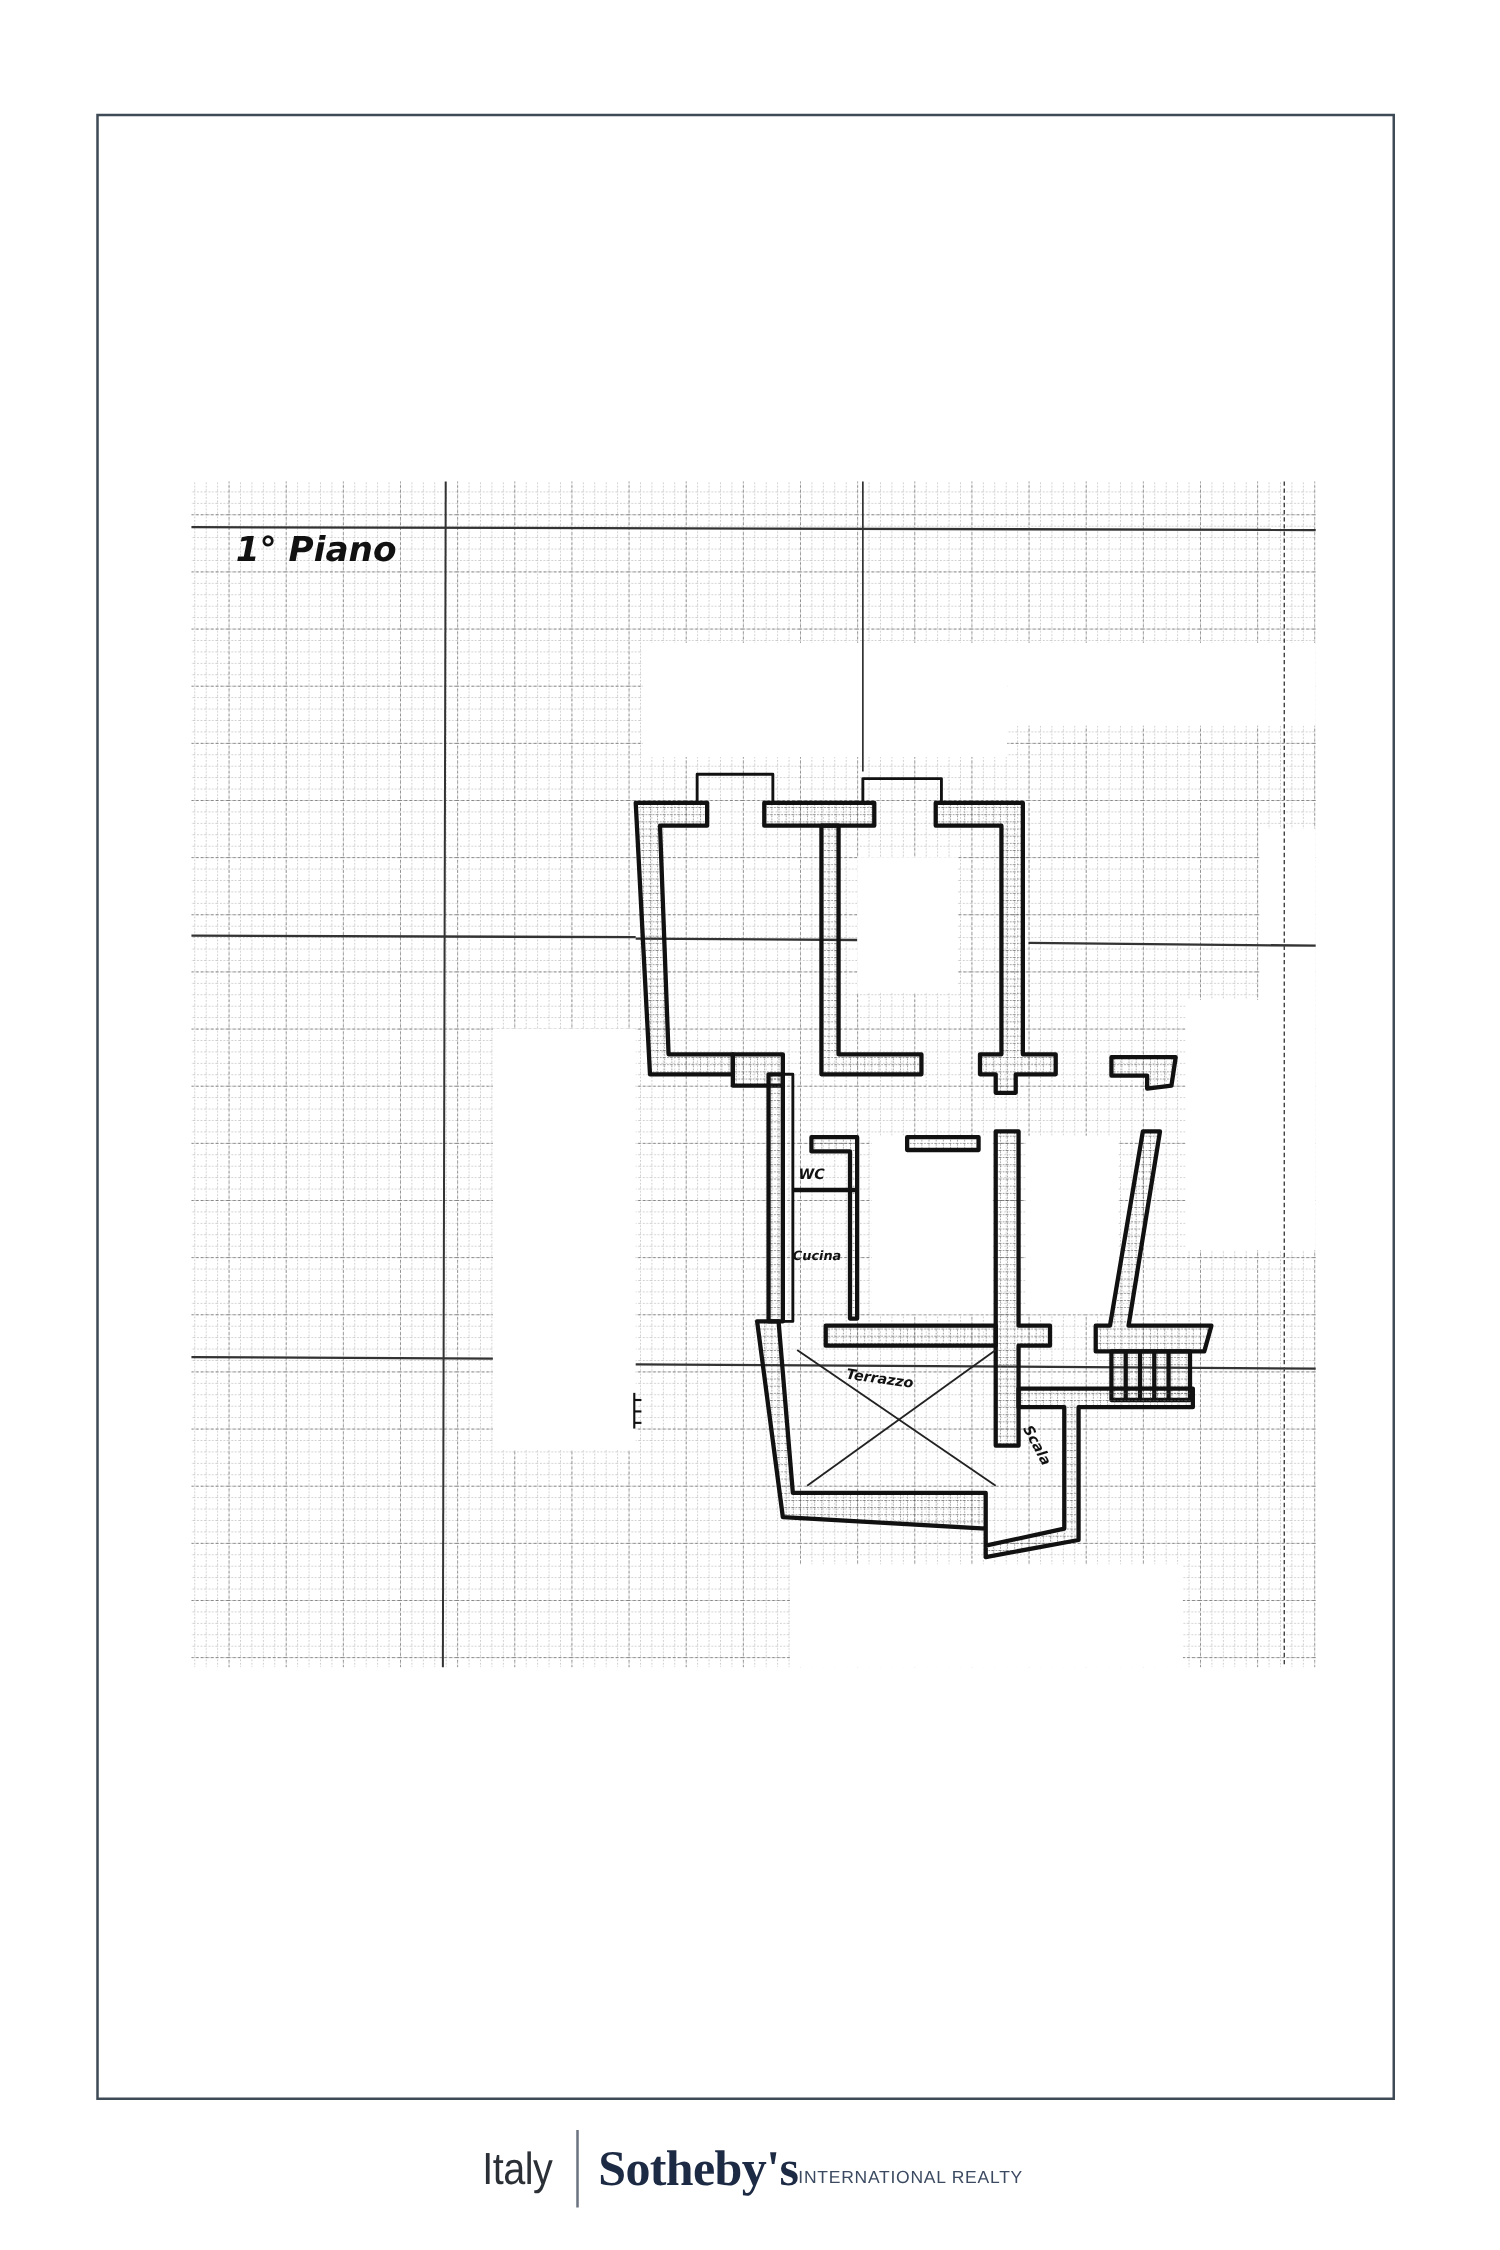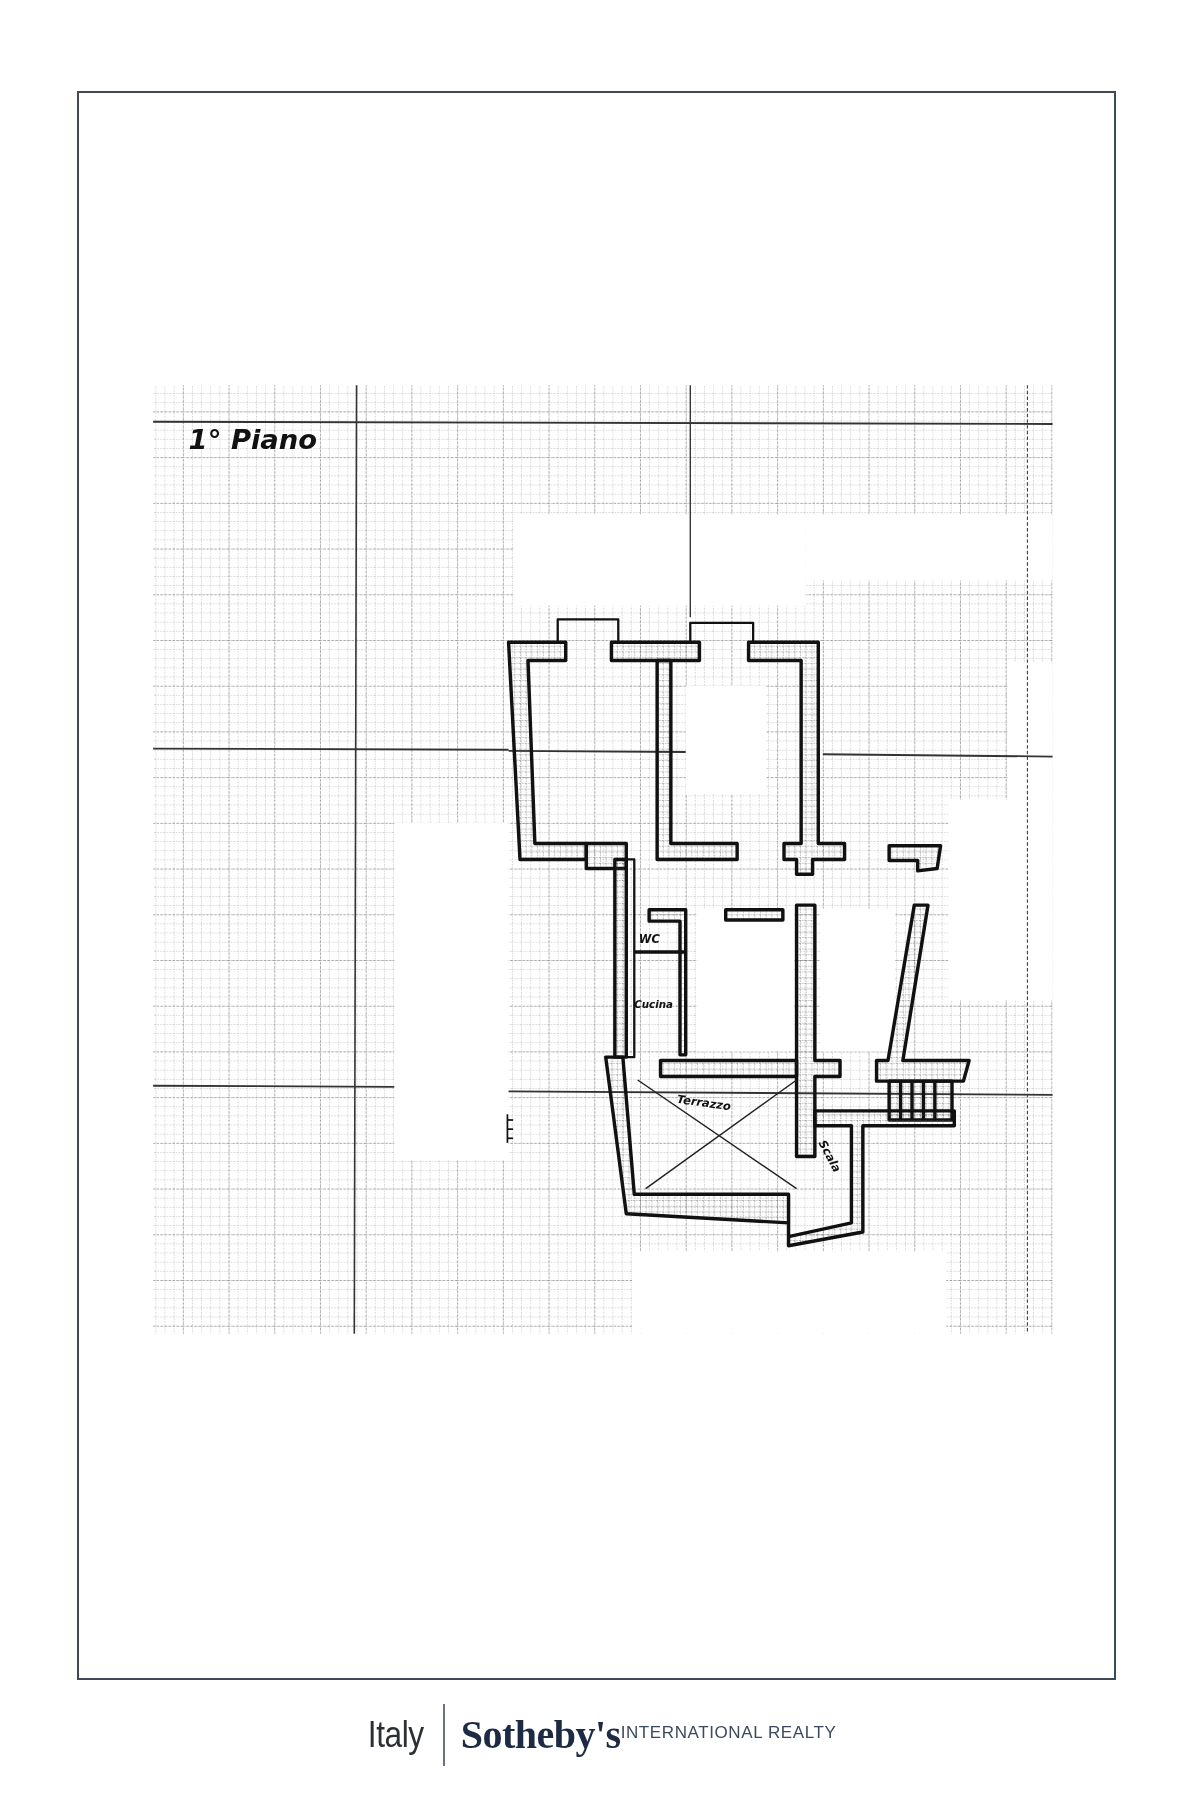--- a/index.html
+++ b/index.html
@@ -5,21 +5,21 @@
   html, body { margin: 0; padding: 0; background: #ffffff; }
   body { width: 1200px; height: 1800px; position: relative; overflow: hidden; font-family: "Liberation Sans", sans-serif; }
   .frame { position: absolute; left: 77px; top: 91px; width: 1039px; height: 1589px; border: 2px solid #3e4a56; box-sizing: border-box; }
   .plan-wrap { position: absolute; left: 0; top: 0; width: 1200px; height: 1800px; }
   .plan-wrap svg { width: 1200px; height: 1800px; display: block; }
   .logo { position: absolute; left: 0; top: 1700px; width: 1200px; height: 70px; display: flex; justify-content: center; align-items: center; }
   .logo-italy { font-family: "Liberation Sans", sans-serif; font-size: 36px; color: #2b2f36; letter-spacing: -0.5px; margin-right: 16px; transform: scaleX(0.88); }
   .logo-sep { width: 1.5px; height: 62px; background: #6b7380; margin-right: 16px; }
   .logo-right { display: flex; flex-direction: row; align-items: flex-start; }
   .logo-brand { font-family: "Liberation Serif", serif; font-weight: bold; font-size: 40px; color: #1d2a44; line-height: 40px; letter-spacing: -0.5px; }
-  .logo-sub { font-family: "Liberation Sans", sans-serif; font-size: 17px; color: #3b4a60; letter-spacing: 0.6px; margin-top: 8px; }
+  .logo-sub { font-family: "Liberation Sans", sans-serif; font-size: 14px; color: #3b4a60; letter-spacing: 0.6px; margin-top: 18px; }
   .hand { font-family: "DejaVu Sans", sans-serif; font-style: italic; font-weight: bold; fill: #111; }
 </style>
 </head>
 <body>
 
 <div class="frame"></div>
 
 <div class="plan-wrap">
 <svg viewBox="0 0 1050 1575" xmlns="http://www.w3.org/2000/svg">
   <defs>

